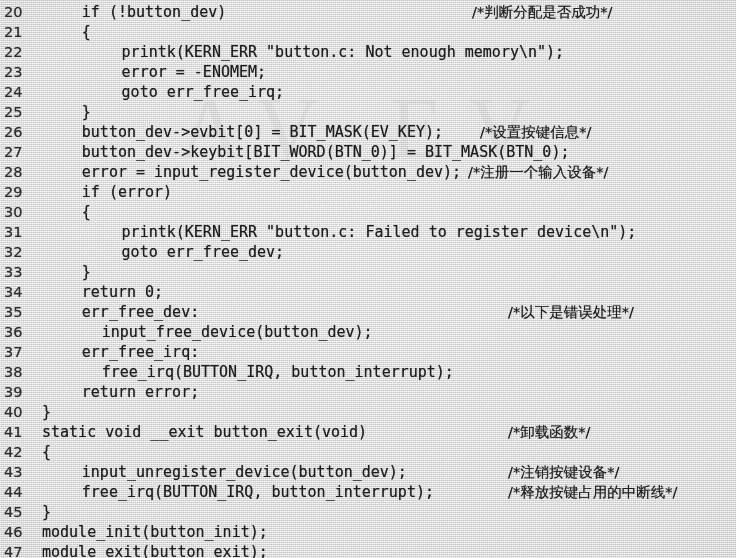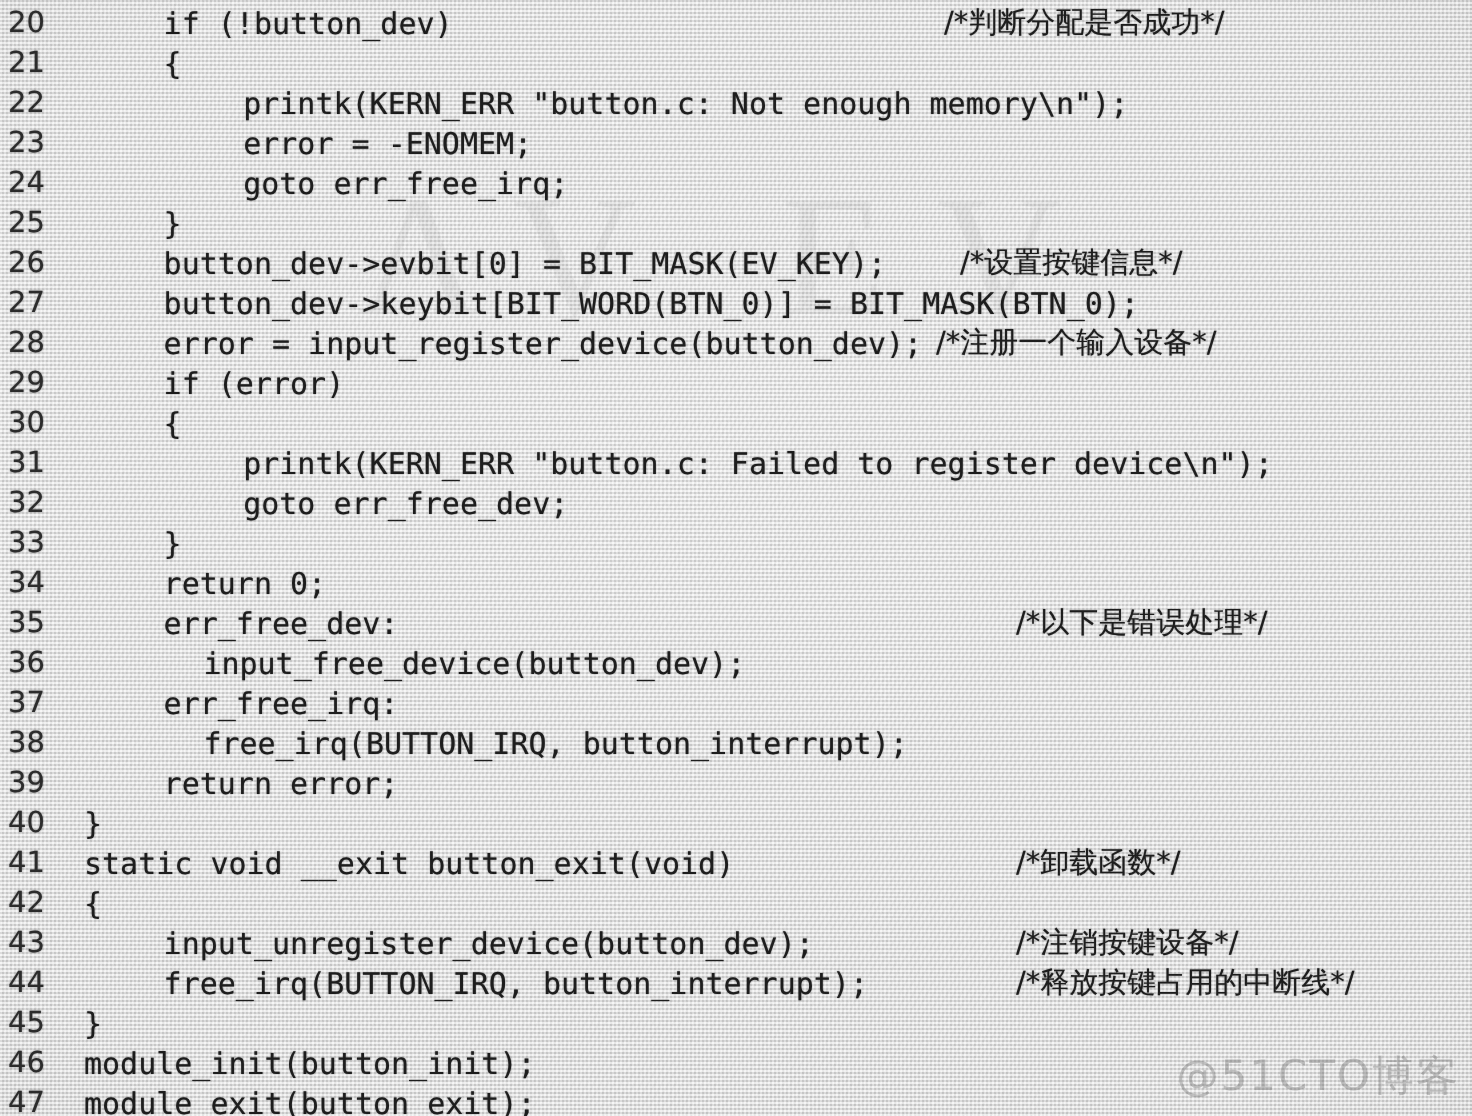--- a/index.html
+++ b/index.html
@@ -147,15 +147,14 @@
       <div class="code-line" style="top: 462px;"><span class="lineno">43</span><span class="code-text" style="left: 81.8px;">input_unregister_device(button_dev);</span><span class="comment-text" style="left: 508px;">/*注销按键设备*/</span></div>
       <div class="code-line" style="top: 482px;"><span class="lineno">44</span><span class="code-text" style="left: 81.8px;">free_irq(BUTTON_IRQ, button_interrupt);</span><span class="comment-text" style="left: 508px;">/*释放按键占用的中断线*/</span></div>
       <div class="code-line" style="top: 502px;"><span class="lineno">45</span><span class="code-text" style="left: 42px;">}</span></div>
       <div class="code-line" style="top: 522px;"><span class="lineno">46</span><span class="code-text" style="left: 42px;">module_init(button_init);</span></div>
       <div class="code-line" style="top: 542px;"><span class="lineno">47</span><span class="code-text" style="left: 42px;">module_exit(button_exit);</span></div>
     </div>
 
   <div id="grain"></div>
   <div id="vignette"></div>
 
-  <div id="watermark">@51CTO博客</div>
 
 </div>
 
 </body></html>

